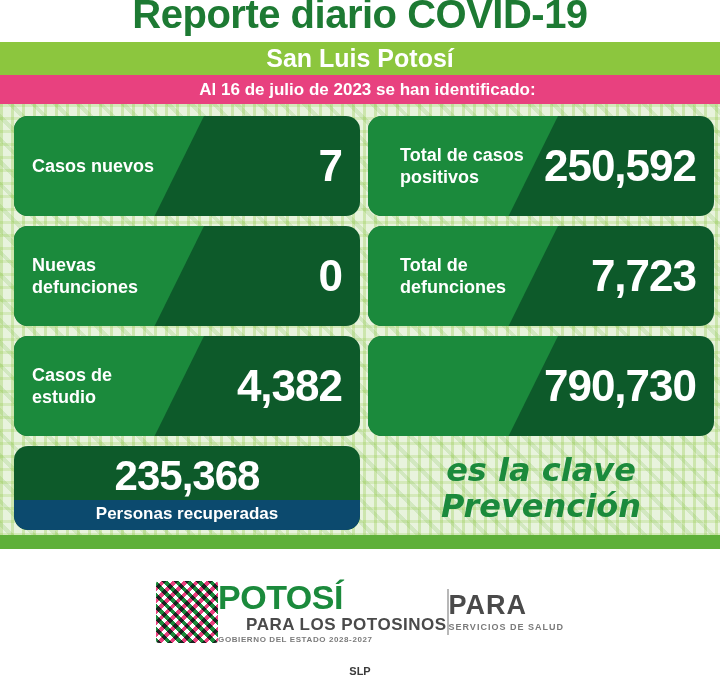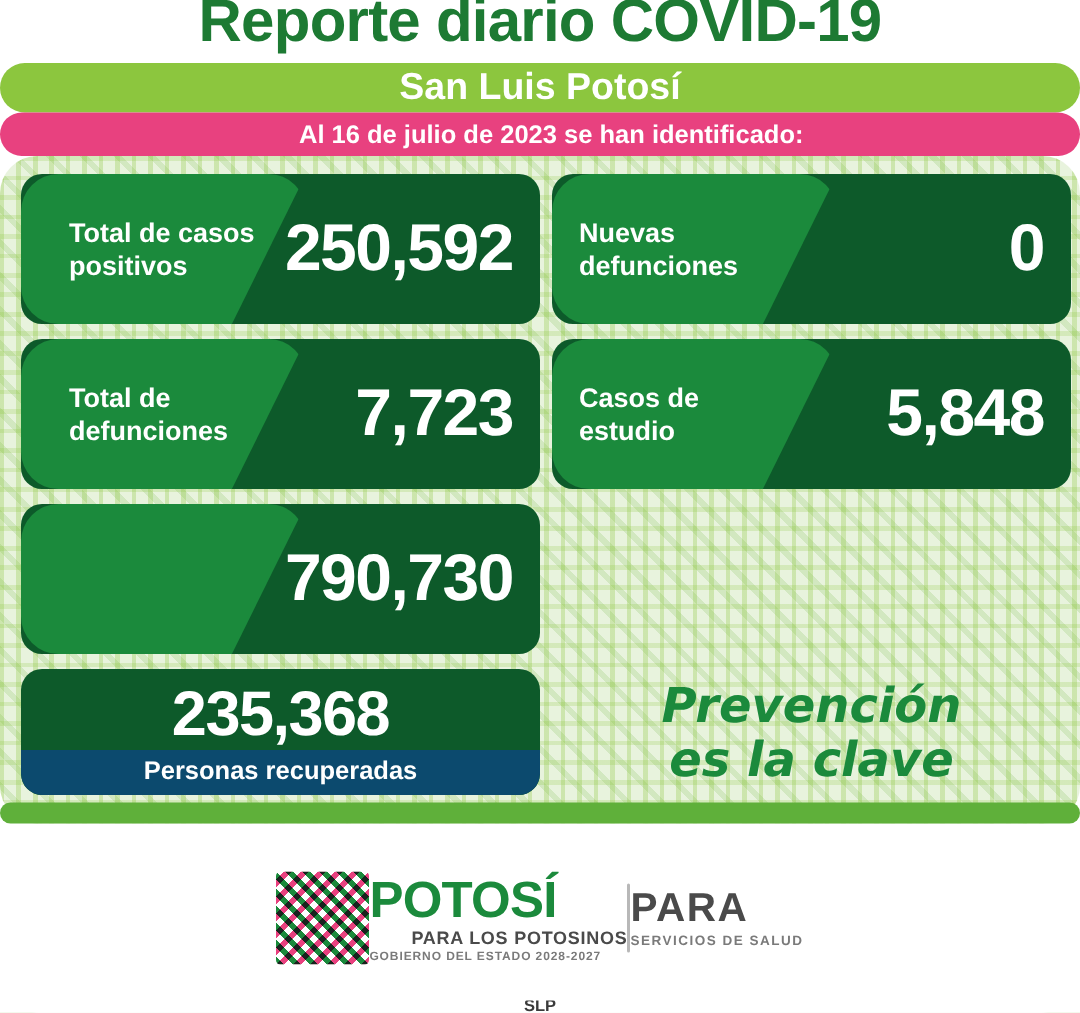--- a/index.html
+++ b/index.html
@@ -1,15 +1,15 @@
 <!DOCTYPE html>
 <html><head>
 <meta charset="utf-8">
 <style>
-  * { box-sizing: border-box; border-radius: 25px; }
+  * { box-sizing: border-box; }
   html, body {
     margin: 0;
     padding: 0;
     width: 720px;
     height: 675px;
     overflow: hidden;
     font-family: "Liberation Sans", sans-serif;
     background: #ffffff;
   }
 
@@ -217,21 +217,21 @@
     flex-direction: column;
     line-height: 1;
   }
   .potosi-main {
     font-size: 34px;
     font-weight: bold;
     color: #1b8a3c;
     letter-spacing: -0.5px;
   }
   .potosi-sub {
-    font-size: 12px;
+    font-size: 17px;
     font-weight: bold;
     color: #4a4a4a;
     letter-spacing: 0.5px;
     margin-top: 2px;
     padding-left: 28px;
   }
   .potosi-gob {
     font-size: 8px;
     font-weight: bold;
     color: #7a7a7a;
@@ -295,20 +295,27 @@
   </div>
 
   <div class="date-bar">
     <span class="date-text">Al 16 de julio de 2023 se han identificado:</span>
   </div>
 
   <div class="body-area">
 
     <div class="grid">
 
+      <div class="card">
+        <div class="wedge"></div>
+        <div class="label-wrap">
+          <span class="label">Casos nuevos</span>
+        </div>
+        <span class="value">7</span>
+      </div>
 
       <div class="card wide-label">
         <div class="wedge"></div>
         <div class="label-wrap">
           <span class="label">Total de casos positivos</span>
         </div>
         <span class="value">250,592</span>
       </div>
 
       <div class="card">
@@ -325,39 +332,39 @@
           <span class="label">Total de defunciones</span>
         </div>
         <span class="value">7,723</span>
       </div>
 
       <div class="card">
         <div class="wedge"></div>
         <div class="label-wrap">
           <span class="label">Casos de estudio</span>
         </div>
-        <span class="value">5,848</span>
+        <span class="value">4,382</span>
       </div>
 
       <div class="card wide-label">
         <div class="wedge"></div>
         <span class="value">790,730</span>
       </div>
 
     </div>
 
     <div class="recovered-row">
       <div class="recovered-card">
         <span class="rec-value">235,368</span>
         <span class="rec-label">Personas recuperadas</span>
       </div>
 
       <div class="slogan">
+        <span>es la clave</span>
         <span>Prevención</span>
-        <span>es la clave</span>
       </div>
     </div>
 
     <div class="green-strip"></div>
   </div>
 
   <div class="footer">
     <div class="logo-glyph"></div>
     <div class="potosi-block">
       <span class="potosi-main">POTOSÍ</span>

